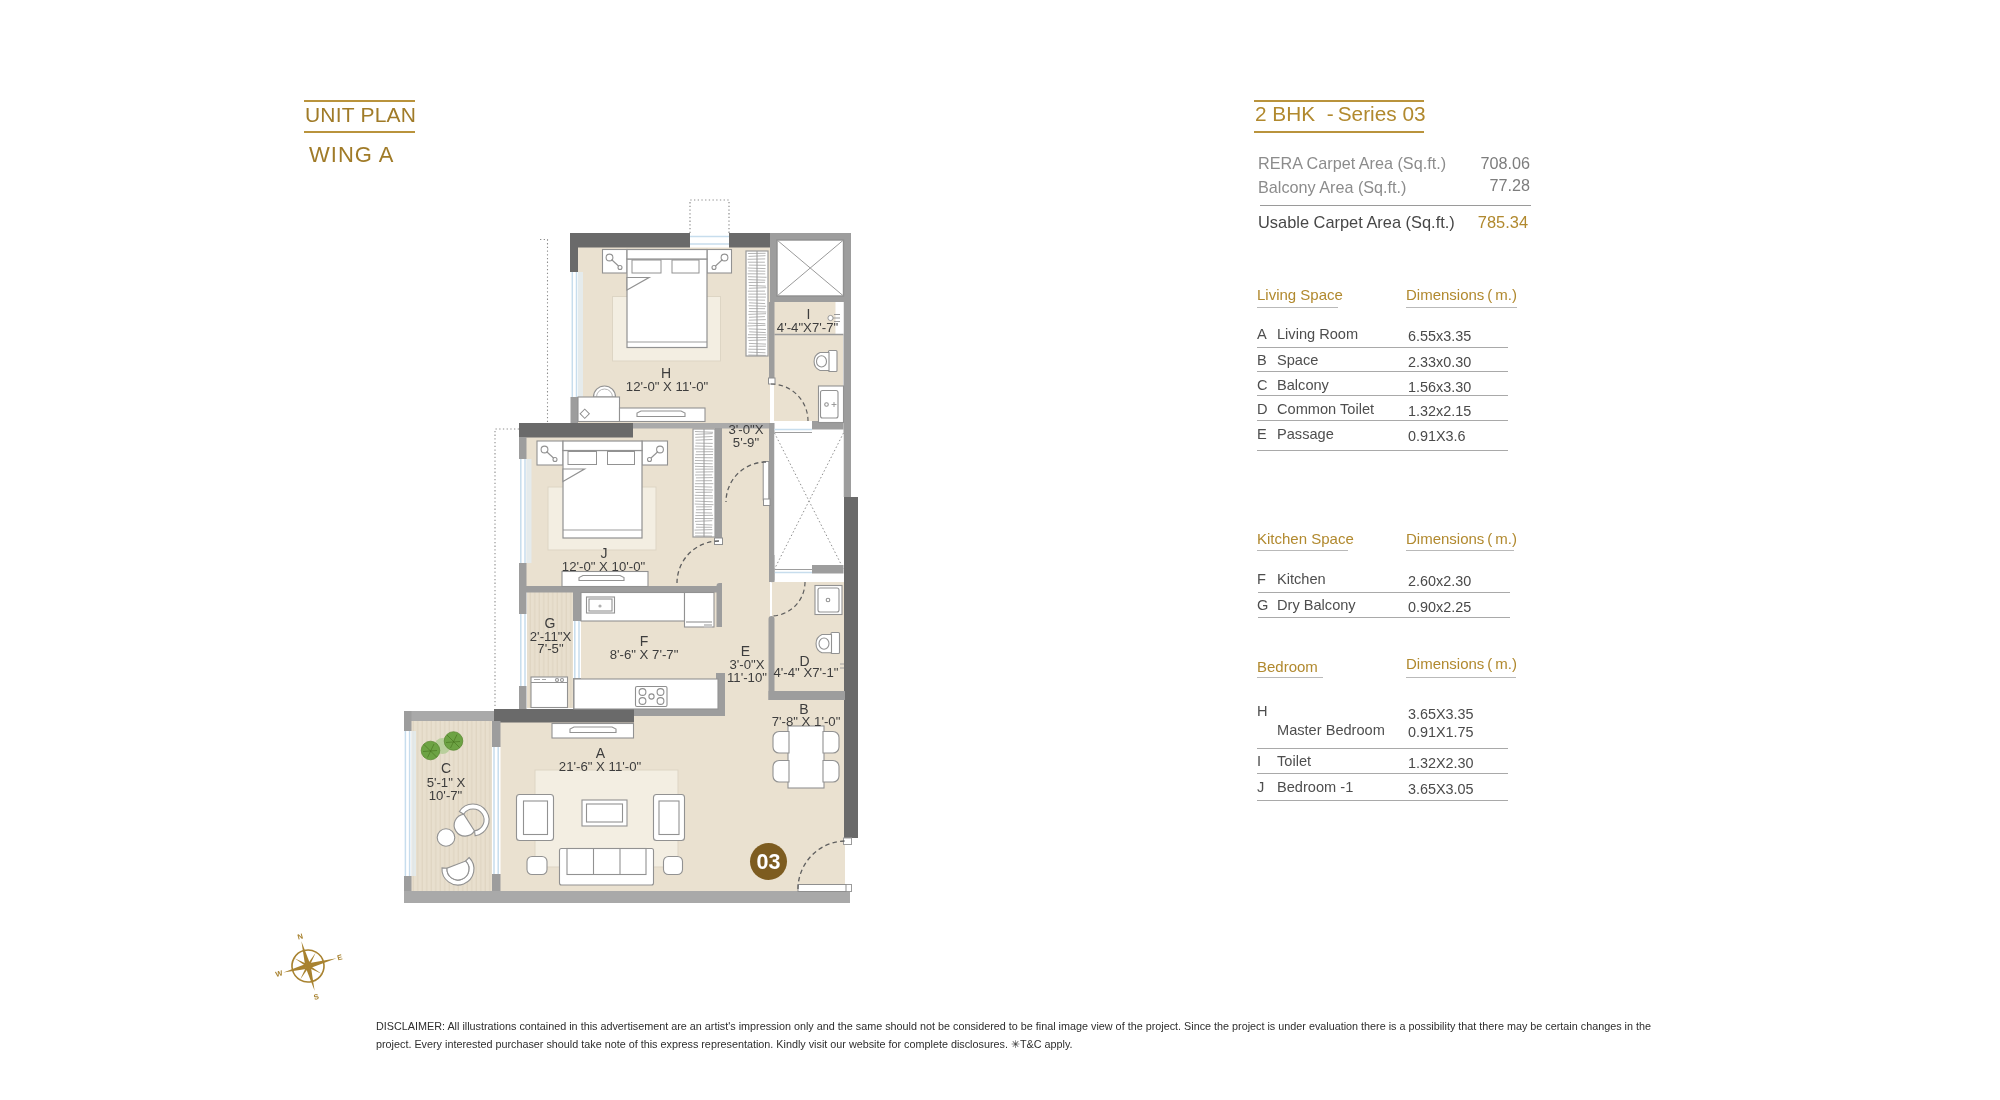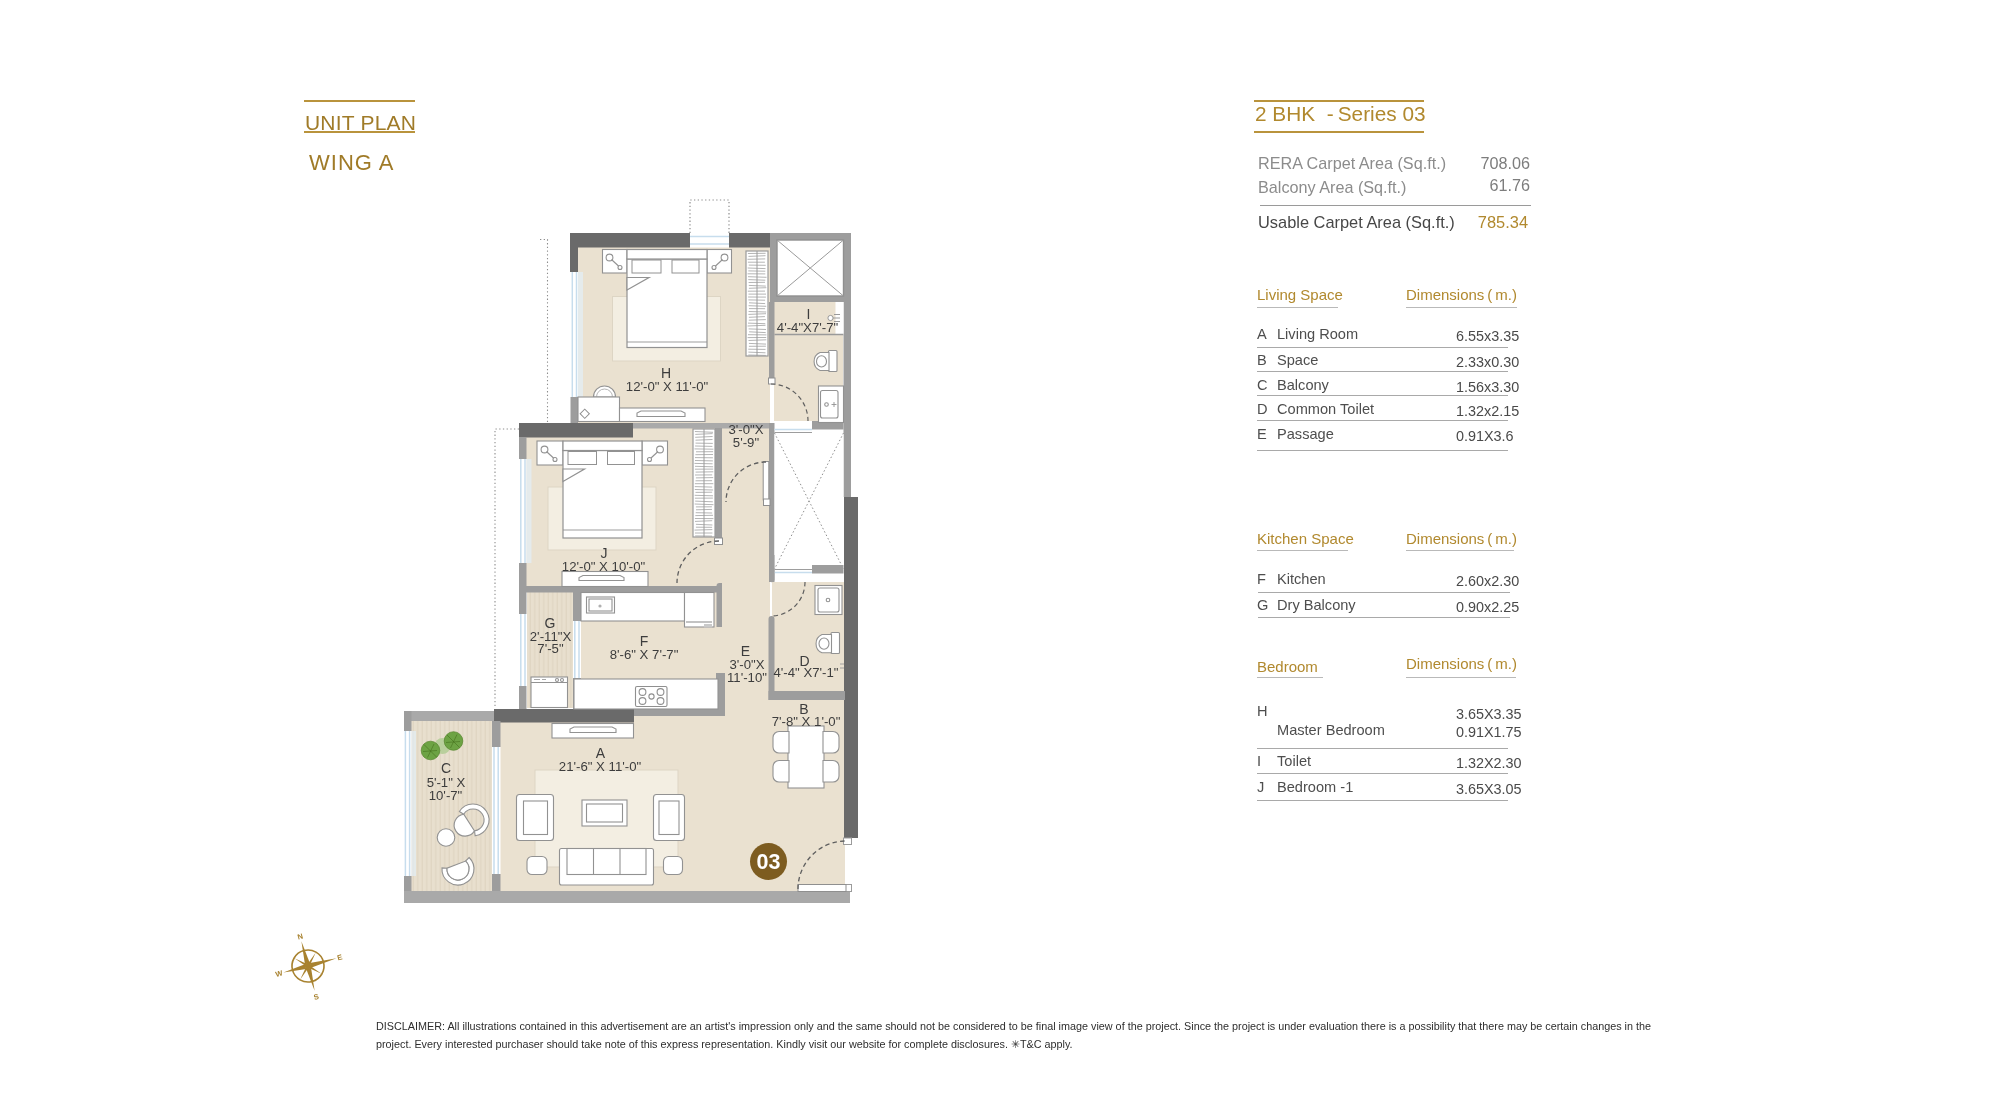--- a/index.html
+++ b/index.html
@@ -1,26 +1,26 @@
 <!DOCTYPE html>
 <html><head>
 <meta charset="utf-8">
 <style>
   html,body{margin:0;padding:0;background:#ffffff;}
   #page{position:relative;width:2000px;height:1100px;background:#ffffff;overflow:hidden;
         font-family:"Liberation Sans", sans-serif;}
-  .gold{color:#a9832d;margin-top:8px;}
+  .gold{color:#a9832d;}
   .abs{position:absolute;}
   .hline{position:absolute;height:2px;background:#b9933c;}
   .thinline{position:absolute;height:1px;background:#9a9a9a;}
   .rowline{position:absolute;height:1px;background:#a9a9a9;}
   .lbl{position:absolute;color:#8c8c8c;font-size:16.2px;}
   .val{position:absolute;color:#7d7d7d;font-size:16.2px;text-align:right;}
   .tname{position:absolute;color:#4e4e4e;font-size:14.6px;}
-  .tval{position:absolute;color:#4a4a4a;font-size:14.4px;margin-left:48px;}
+  .tval{position:absolute;color:#4a4a4a;font-size:14.4px;}
   .thead{position:absolute;color:#b1892e;font-size:15px;}
 </style>
 </head>
 <body>
 <div id="page">
 
 <div class="hline" style="left:304px;top:100px;width:111px;"></div>
 
 <div class="abs gold" style="left:305px;top:103px;font-size:21px;letter-spacing:0.2px;color:#a07b28;">UNIT PLAN</div>
 
@@ -31,21 +31,21 @@
 <div class="hline" style="left:1254px;top:100px;width:170px;"></div>
 
 <div class="abs" style="left:1255px;top:102px;font-size:20.8px;color:#b1892e;">2 BHK&nbsp; - Series 03</div>
 
 <div class="hline" style="left:1254px;top:131px;width:170px;"></div>
 
 <div class="lbl" style="left:1258px;top:154px;">RERA Carpet Area (Sq.ft.)</div>
 <div class="val" style="left:1380px;top:154px;width:150px;">708.06</div>
 
 <div class="lbl" style="left:1258px;top:178px;text-align:center;">Balcony Area (Sq.ft.)</div>
-<div class="val" style="left:1380px;top:176px;width:150px;">61.76</div>
+<div class="val" style="left:1380px;top:176px;width:150px;">77.28</div>
 
 <div class="thinline" style="left:1260px;top:205px;width:271px;"></div>
 
 <div class="abs" style="left:1258px;top:213px;font-size:16.4px;color:#474747;">Usable Carpet Area (Sq.ft.)</div>
 <div class="abs" style="left:1380px;top:213px;width:148px;text-align:right;font-size:16.4px;color:#b1892e;">785.34</div>
 
 <div class="thead" style="left:1257px;top:286px;">Living Space</div>
 <div class="thinline" style="left:1257px;top:307px;width:81px;background:#b9b9b9;"></div>
 <div class="thead" style="left:1406px;top:286px;">Dimensions ( m.)</div>
 <div class="thinline" style="left:1406px;top:307px;width:111px;background:#b9b9b9;"></div>

